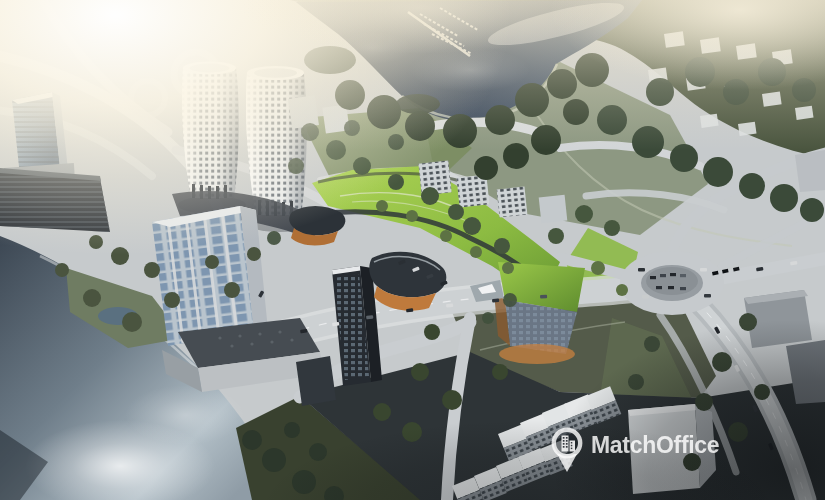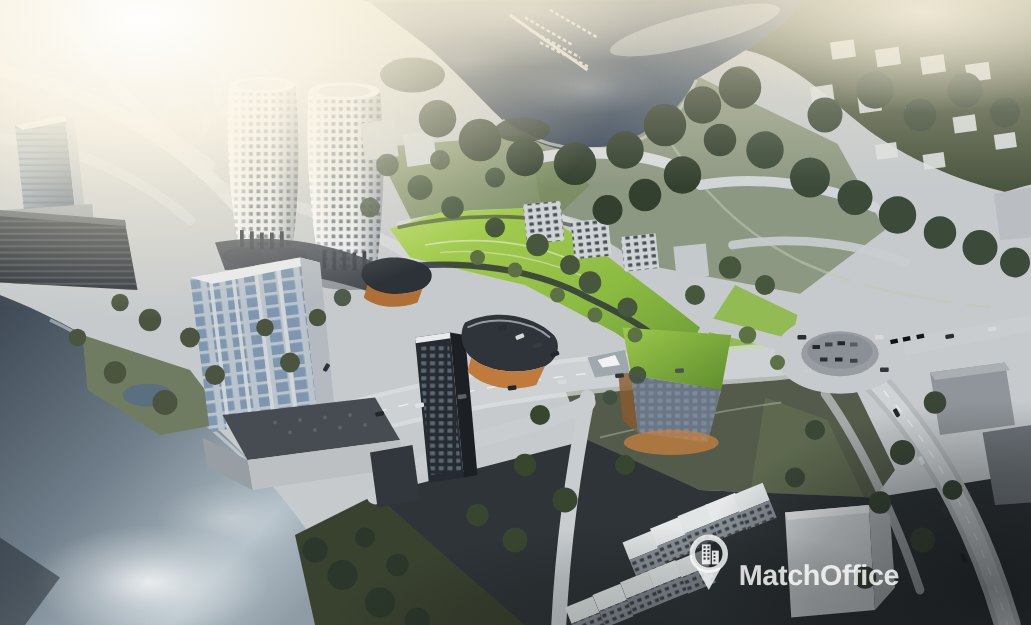--- a/index.html
+++ b/index.html
@@ -6,21 +6,21 @@
   .scene{
     position:relative;width:825px;height:500px;overflow:hidden;
     background:#c6cacc;font-family:"Liberation Sans",sans-serif;
   }
   .scene svg.render{position:absolute;left:0;top:0;}
   .watermark{
     position:absolute;left:549px;top:427px;height:50px;
     display:flex;align-items:flex-start;gap:5px;pointer-events:none;
   }
   .watermark .brand{
-    margin-top:22px;font-size:23px;font-weight:700;letter-spacing:-0.3px;
+    margin-top:7px;font-size:23px;font-weight:700;letter-spacing:-0.3px;
     color:rgba(255,255,255,0.82);line-height:1;
     font-family:"Liberation Sans",sans-serif;
   }
 </style>
 </head>
 <body>
 
 <div class="scene">
 <svg class="render" width="825" height="500" viewBox="0 0 825 500">
 <defs>

